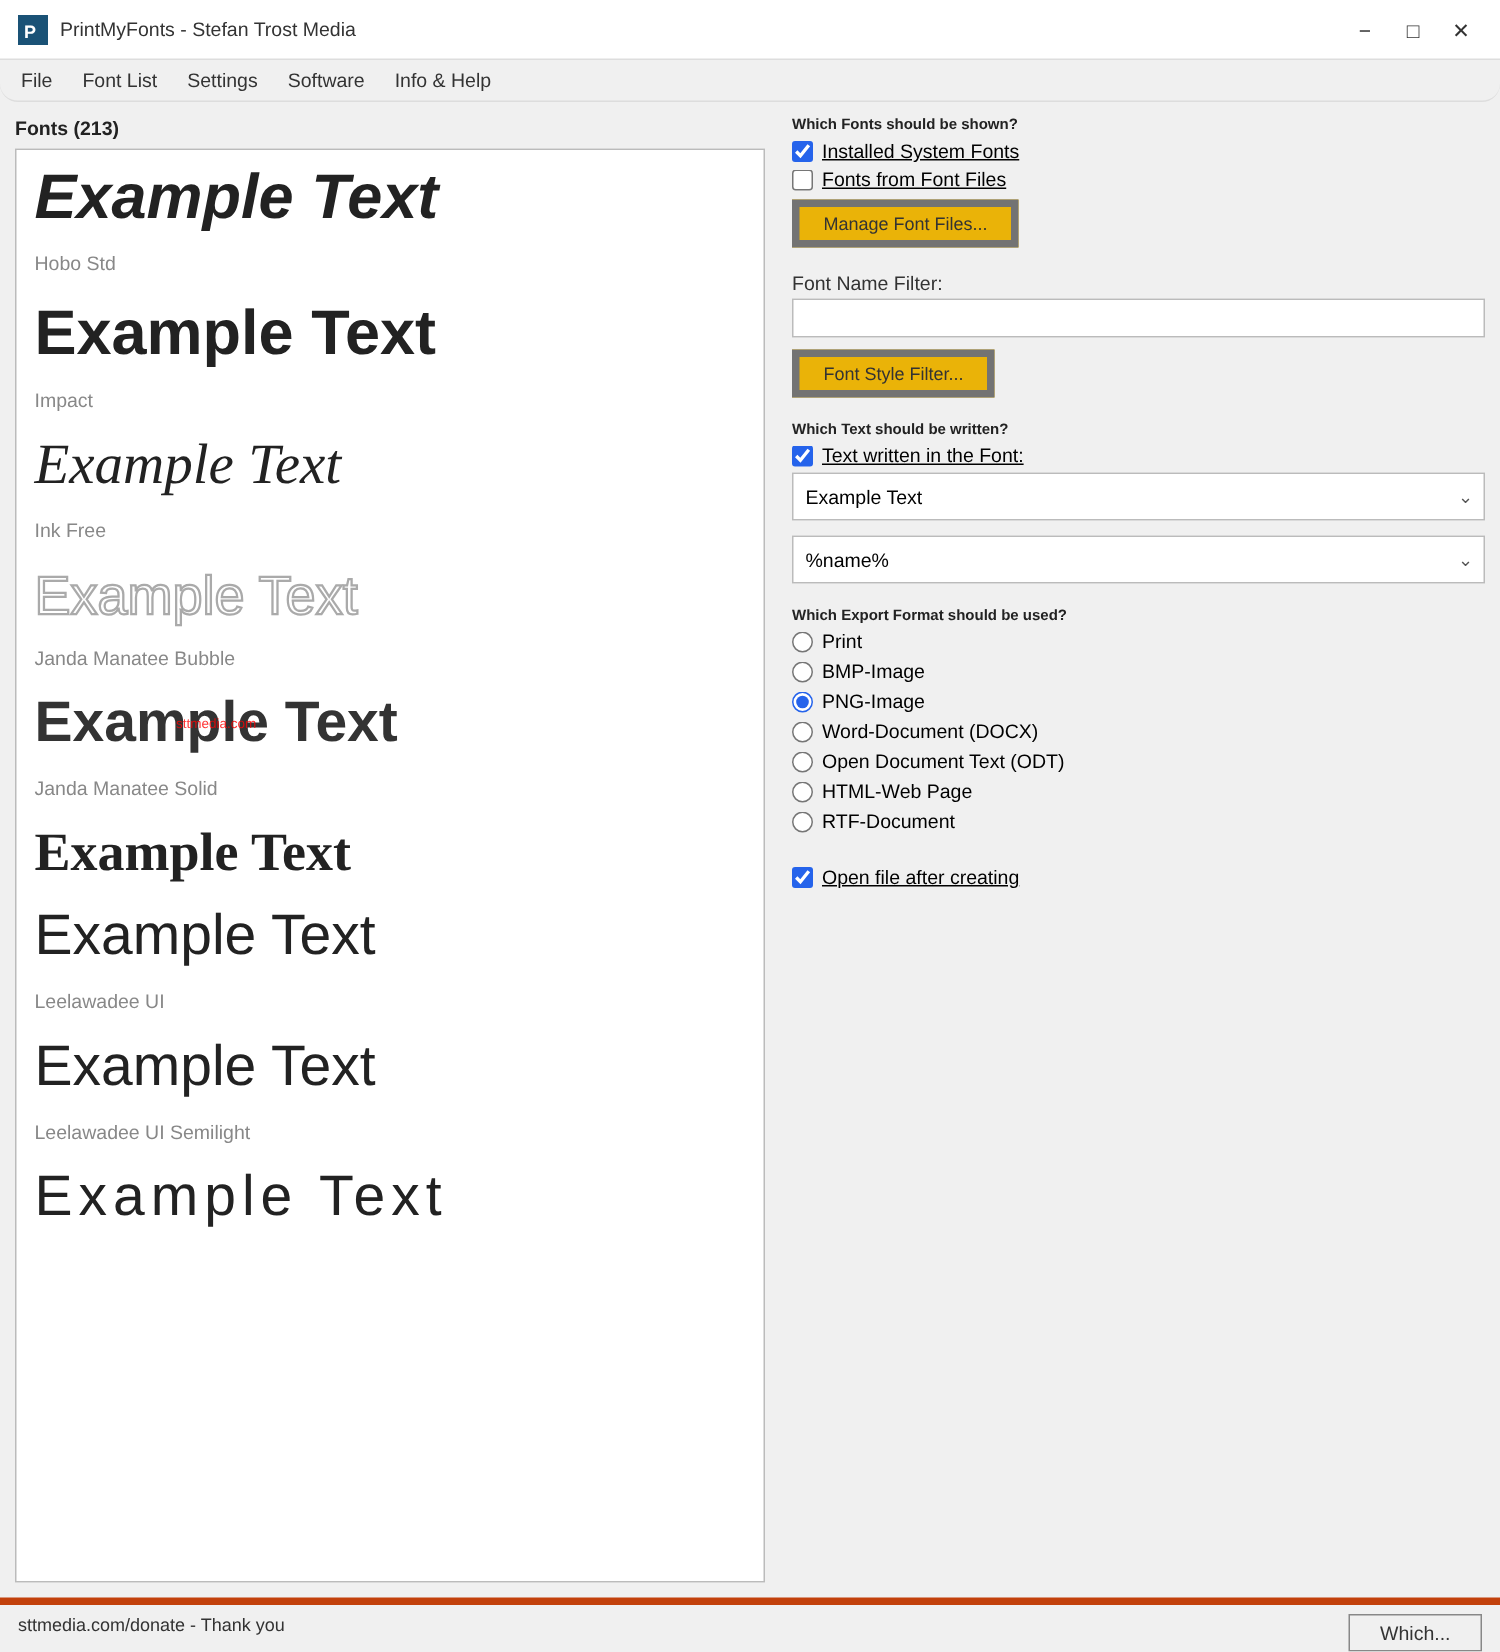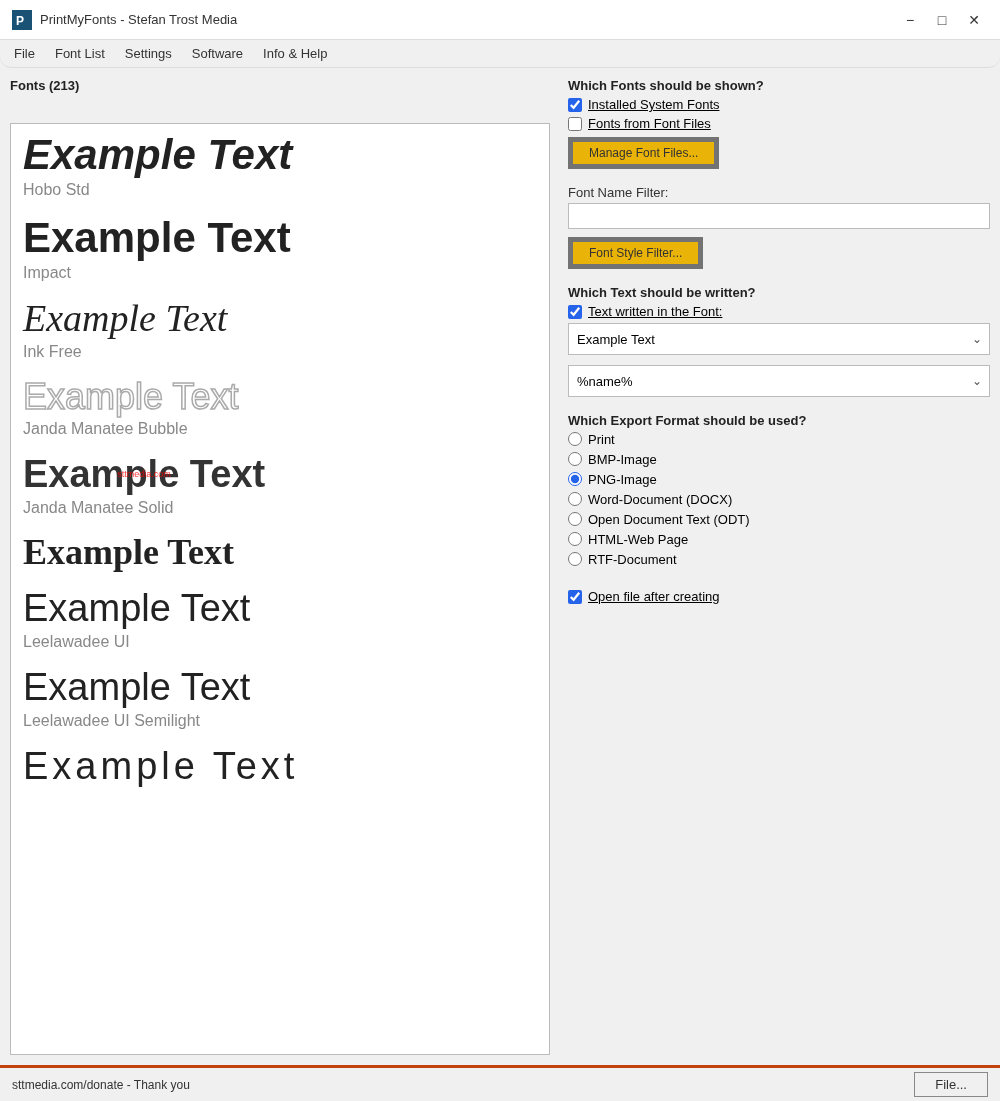--- a/index.html
+++ b/index.html
@@ -77,22 +77,21 @@
     .content {
       display: flex;
       flex: 1;
       padding: 10px;
       gap: 10px;
     }
 
     .left-panel {
       display: flex;
       flex-direction: column;
-      width: 540px;
-      gap: 24px;
+      width: 500px;
     }
     .fonts-header {
       font-weight: bold;
       font-size: 13px;
       margin-bottom: 6px;
       color: #222;
     }
     .font-list {
       flex: 1;
       background: white;
@@ -103,43 +102,43 @@
     }
     .font-entry {
       margin-bottom: 8px;
       padding-bottom: 8px;
     }
     .font-preview {
       line-height: 1.1;
       color: #222;
     }
     .font-name {
-      font-size: 16px;
+      font-size: 13px;
       color: #888;
-      margin-top: 3px;
+      margin-top: 14px;
     }
     .font-hobo { font-family: 'Arial Black', Arial, sans-serif; font-size: 42px; font-weight: 900; font-style: italic; }
     .font-impact { font-family: Impact, 'Arial Narrow', Arial, sans-serif; font-size: 42px; font-weight: 900; }
     .font-inkfree { font-family: 'Comic Sans MS', cursive; font-size: 38px; font-style: italic; }
     .font-jokerman { font-family: 'Papyrus', fantasy; font-size: 36px; font-weight: bold; }
     .font-leelawadee { font-family: 'Leelawadee UI', 'Segoe UI', sans-serif; font-size: 38px; }
     .font-leelawadee-semi { font-family: 'Leelawadee UI', 'Segoe UI', sans-serif; font-size: 38px; font-weight: 300; }
     .font-last { font-family: 'Segoe UI Light', 'Segoe UI', sans-serif; font-size: 38px; font-weight: 200; letter-spacing: 4px; }
 
     .right-panel {
       flex: 1;
       display: flex;
       flex-direction: column;
       gap: 8px;
       padding-left: 8px;
     }
 
     .section-title {
       font-weight: bold;
-      font-size: 13px;
+      font-size: 10px;
       color: #222;
       margin-bottom: 4px;
     }
 
     .checkbox-row {
       display: flex;
       align-items: center;
       gap: 6px;
       margin-bottom: 4px;
       font-size: 13px;
@@ -194,37 +193,37 @@
       right: 8px;
       top: 50%;
       transform: translateY(-50%);
       pointer-events: none;
       font-size: 12px;
       color: #555;
     }
 
     .radio-row {
       display: flex;
-      align-items: flex-start;
+      align-items: flex-end;
       gap: 6px;
       margin-bottom: 5px;
       font-size: 13px;
     }
     .radio-row input[type="radio"] {
       width: 14px;
       height: 14px;
       accent-color: #2563eb;
     }
 
     .status-bar {
       background: #f0f0f0;
-      border-top: 3px solid #c2410c;
+      border-top: 5px solid #c2410c;
       padding: 6px 12px;
       display: flex;
-      align-items: center;
+      align-items: flex-start;
       justify-content: space-between;
       height: 36px;
     }
     .status-text {
       font-size: 12px;
       color: #333;
     }
     .save-btn {
       background: #f0f0f0;
       border: 1px solid #888;
@@ -405,14 +404,14 @@
         <input type="checkbox" id="chk-open-after" checked="" style="">
         <label for="chk-open-after">Open file after creating</label>
       </div>
     </div>
 
   </div>
 </div>
 
 <div class="status-bar">
   <span class="status-text">sttmedia.com/donate - Thank you</span>
-  <button class="save-btn">File...</button>
+  <button class="save-btn">Which...</button>
 </div>
 
 </body></html>

